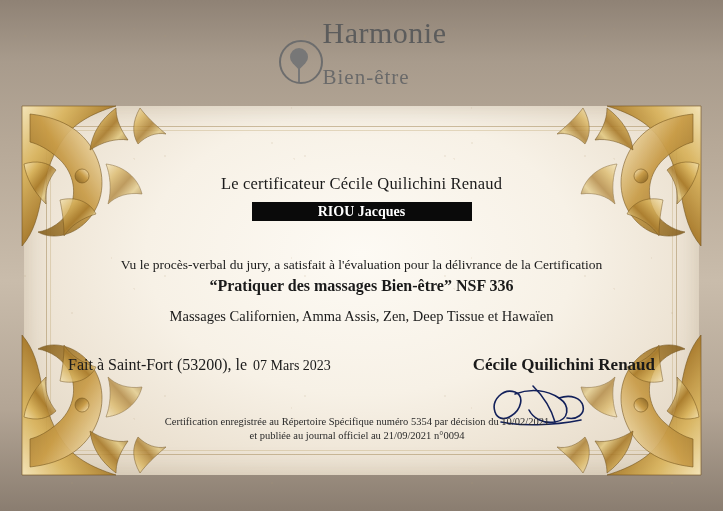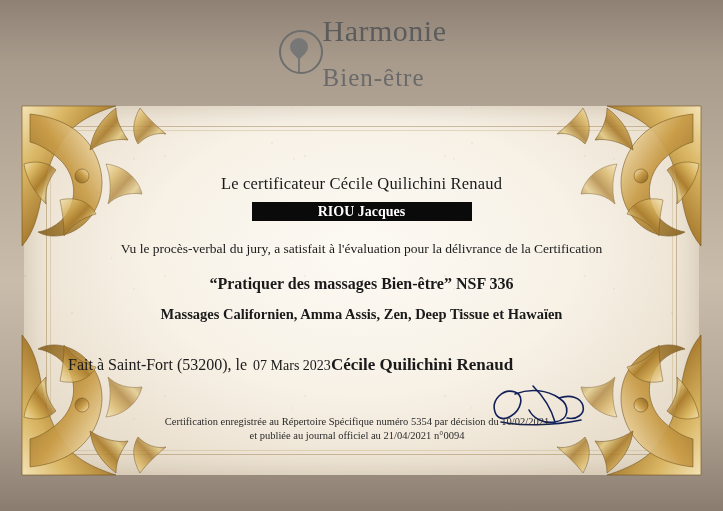--- a/index.html
+++ b/index.html
@@ -67,21 +67,21 @@
     left: 0;
     top: 0;
     width: 723px;
     height: 106px;
     display: flex;
     align-items: center;
     justify-content: center;
   }
   .logo-wrap {
     display: flex;
-    align-items: center;
+    align-items: flex-end;
   }
   .logo-mark {
     width: 46px;
     height: 50px;
     position: relative;
   }
   .logo-mark .ring {
     position: absolute;
     left: 2px; top: 2px;
     width: 40px; height: 40px;
@@ -104,21 +104,21 @@
   }
   .logo-text {
     line-height: 1;
   }
   .logo-text .l1 {
     font-size: 30px;
     color: #5c5c5c;
     letter-spacing: 0.5px;
   }
   .logo-text .l2 {
-    font-size: 25px;
+    font-size: 21px;
     color: #6a6a6a;
     letter-spacing: 1px;
     margin-top: 19px;
   }
 
   
   .corner {
     position: absolute;
     width: 172px;
     height: 150px;
@@ -161,40 +161,41 @@
     left: 50%;
     top: 50%;
     transform: translate(-50%,-50%);
     color: #ffffff;
     font-size: 14px;
     font-weight: bold;
     white-space: nowrap;
   }
   .line-vu {
     font-size: 13.5px;
-    margin-top: 20px;
+    margin-top: 36px;
   }
   .line-title {
     font-size: 16px;
     font-weight: bold;
-    margin-top: 18px;
+    margin-top: 4px;
   }
   .line-modalities {
     font-size: 14.5px;
-    font-weight: bold;
+    font-weight: normal;
     margin-top: 13px;
   }
 
   .signature-row {
     position: absolute;
     left: 0;
     right: 0;
     top: 205px;
     display: flex;
     align-items: baseline;
+    justify-content: space-between;
     padding: 0 8px;
   }
   .fait {
     font-size: 16px;
   }
   .fait .date {
     font-size: 14px;
     margin-left: 6px;
   }
   .signer {
@@ -359,17 +360,17 @@
           <path d="M34 12 C50 6 66 8 78 16 C90 24 88 38 74 40 C62 42 52 36 48 28"></path>
           <path d="M52 4 C62 14 70 26 74 40"></path>
           <path d="M78 16 C90 12 100 16 102 24 C104 32 96 38 86 36"></path>
           <path d="M20 40 C40 44 70 44 100 38"></path>
         </g>
       </svg>
     </div>
 
     <div class="footer">
       <div class="f1">Certification enregistrée au Répertoire Spécifique numéro 5354 par décision du 10/02/2021</div>
-      <div class="f2">et publiée au journal officiel au 21/04/2021 n°0094</div>
+      <div class="f2">et publiée au journal officiel au 21/09/2021 n°0094</div>
     </div>
 
   </div>
 </div>
 
 </body></html>

